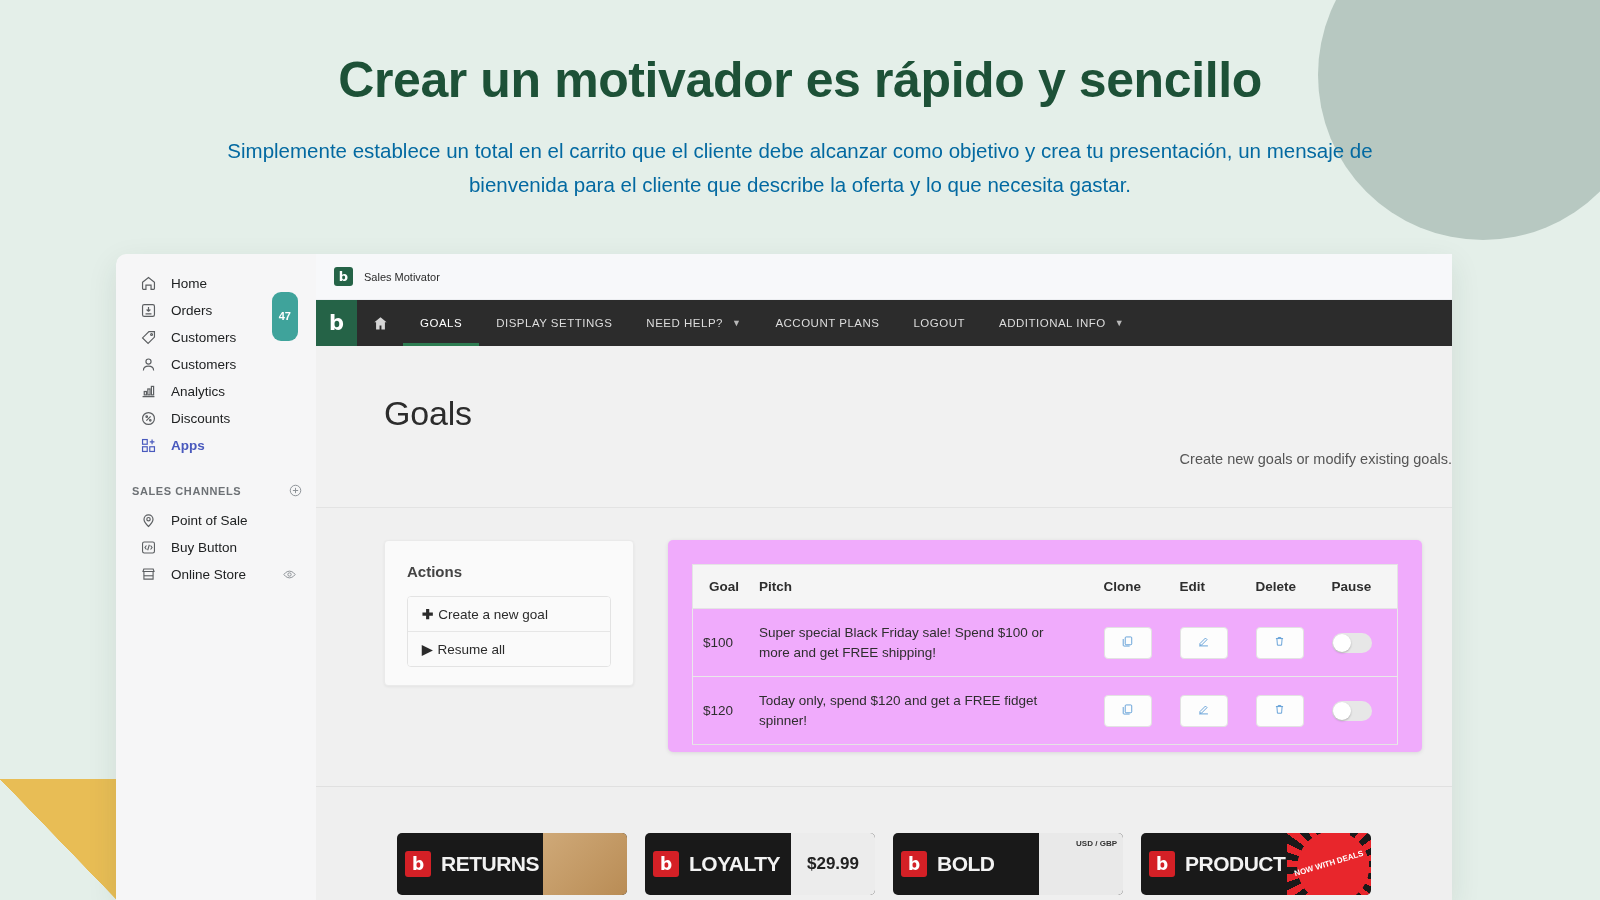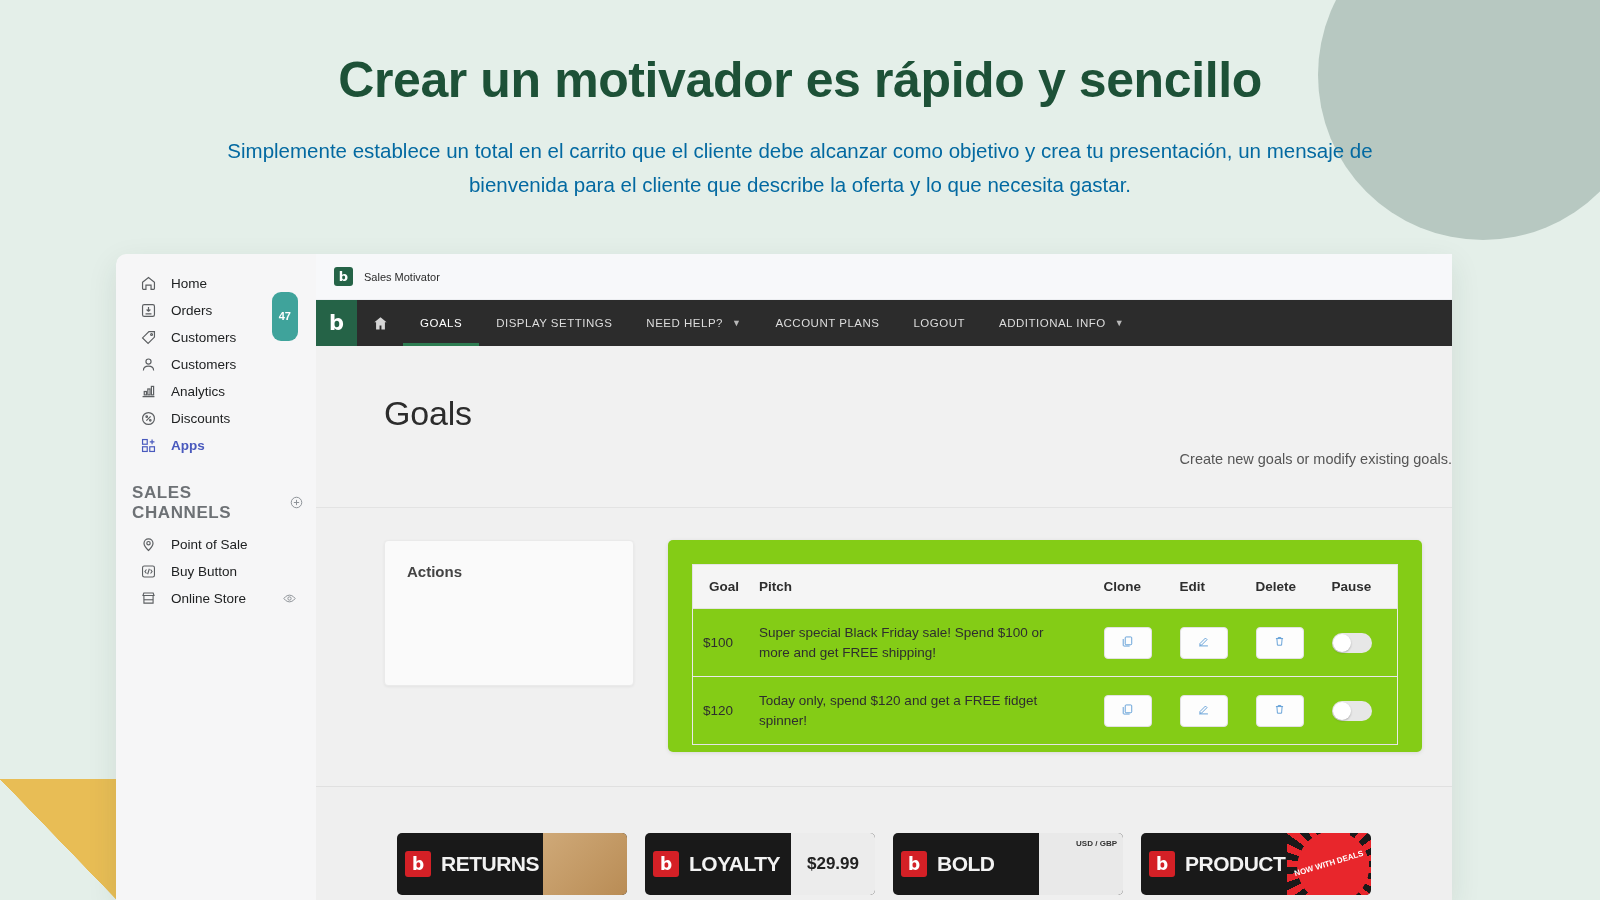--- a/index.html
+++ b/index.html
@@ -119,21 +119,21 @@
     padding: 17px 7px;
     line-height: 1.3;
     margin-top: 12px;
   }
   .sect-head {
     display: flex;
     align-items: center;
     margin: 24px 12px 8px 16px;
   }
   .sect-head .t {
-    font-size: 17px;
+    font-size: 11px;
     font-weight: 700;
     letter-spacing: .6px;
     color: #6d7175;
   }
   .sect-head .plus {
     margin-left: auto;
     width: 16px; height: 16px;
     color: #8c9196;
   }
   .eye { margin-left: auto; width: 16px; height: 16px; color: #8c9196; }
@@ -275,21 +275,21 @@
     padding: 9px 14px;
     cursor: pointer;
     background: #fafafa;
   }
   .act-item + .act-item { border-top: 1px solid #e6e6e6; }
   .act-item .g { font-weight: 700; margin-right: 5px; }
 
   
   .table-card {
     flex: 1;
-    background: #84cc16;
+    background: #f0abfc;
     border-radius: 5px;
     box-shadow: 0 1px 4px rgba(0,0,0,.10);
     padding: 24px 24px 30px;
     height: 212px;
     min-width: 0;
   }
   table { width: 100%; border-collapse: collapse; }
   thead th {
     background: #f5f5f5;
     font-size: 13.5px;
@@ -624,20 +624,28 @@
 
       <div class="page-head">
         <h1>Goals</h1>
         <p>Create new goals or modify existing goals.</p>
       </div>
 
       <div class="body-area">
 
         <div class="actions-card">
           <h3>Actions</h3>
+          <div class="act-list">
+            <div class="act-item">
+              <span class="g">✚</span><span>Create a new goal</span>
+            </div>
+            <div class="act-item">
+              <span class="g">▶</span><span>Resume all</span>
+            </div>
+          </div>
         </div>
 
         <div class="table-card">
           <table>
             <thead>
               <tr>
                 <th>Goal</th>
                 <th>Pitch</th>
                 <th>Clone</th>
                 <th>Edit</th>

